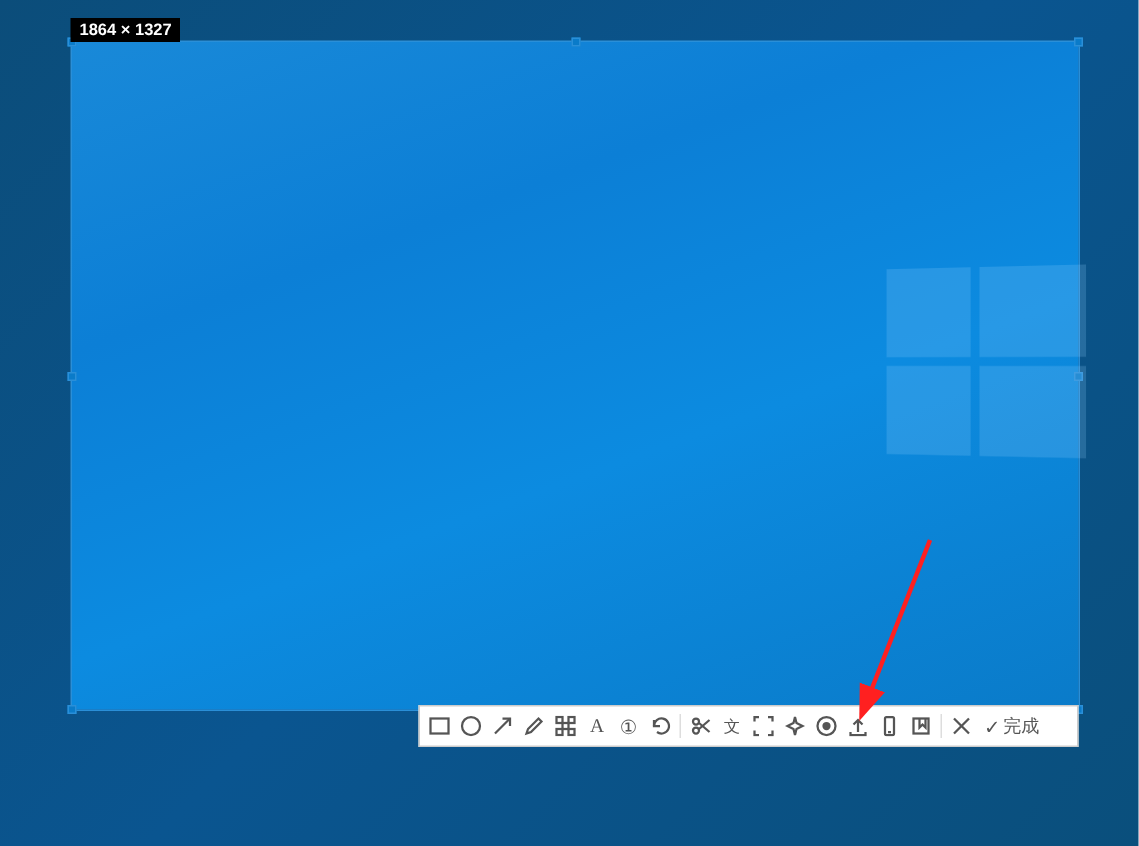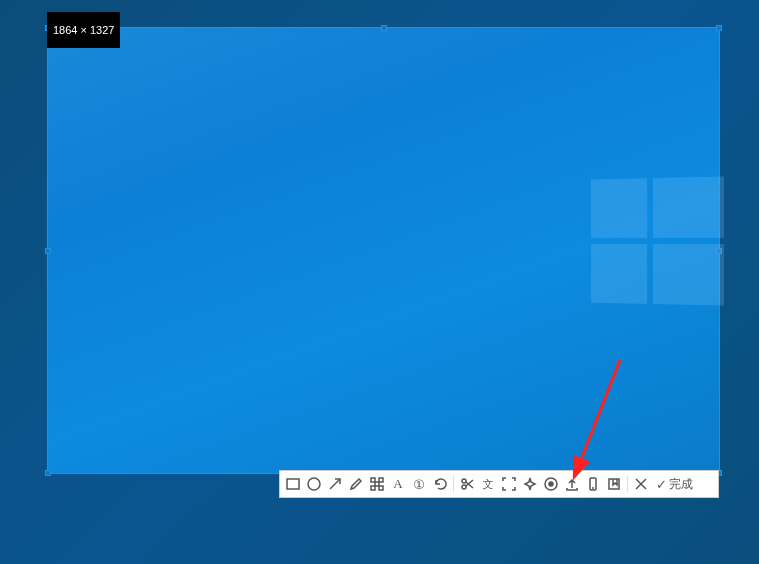--- a/index.html
+++ b/index.html
@@ -15,22 +15,23 @@
       overflow: hidden;
       font-family: "Microsoft YaHei", Arial, sans-serif;
     }
     .dimension-label {
       position: absolute;
       top: 12px;
       left: 47px;
       background: #000;
       color: #fff;
       font-size: 11px;
-      padding: 12px 6px;
+      padding: 2px 6px;
       z-index: 10;
+      font-weight: bold;
     }
     .capture-area {
       position: absolute;
       top: 27px;
       left: 47px;
       width: 673px;
       height: 447px;
       border: 1px solid #2a8fd8;
       background: linear-gradient(160deg, #1989d8 0%, #0c7fd6 30%, #0c8be0 60%, #0a7bc9 100%);
     }

